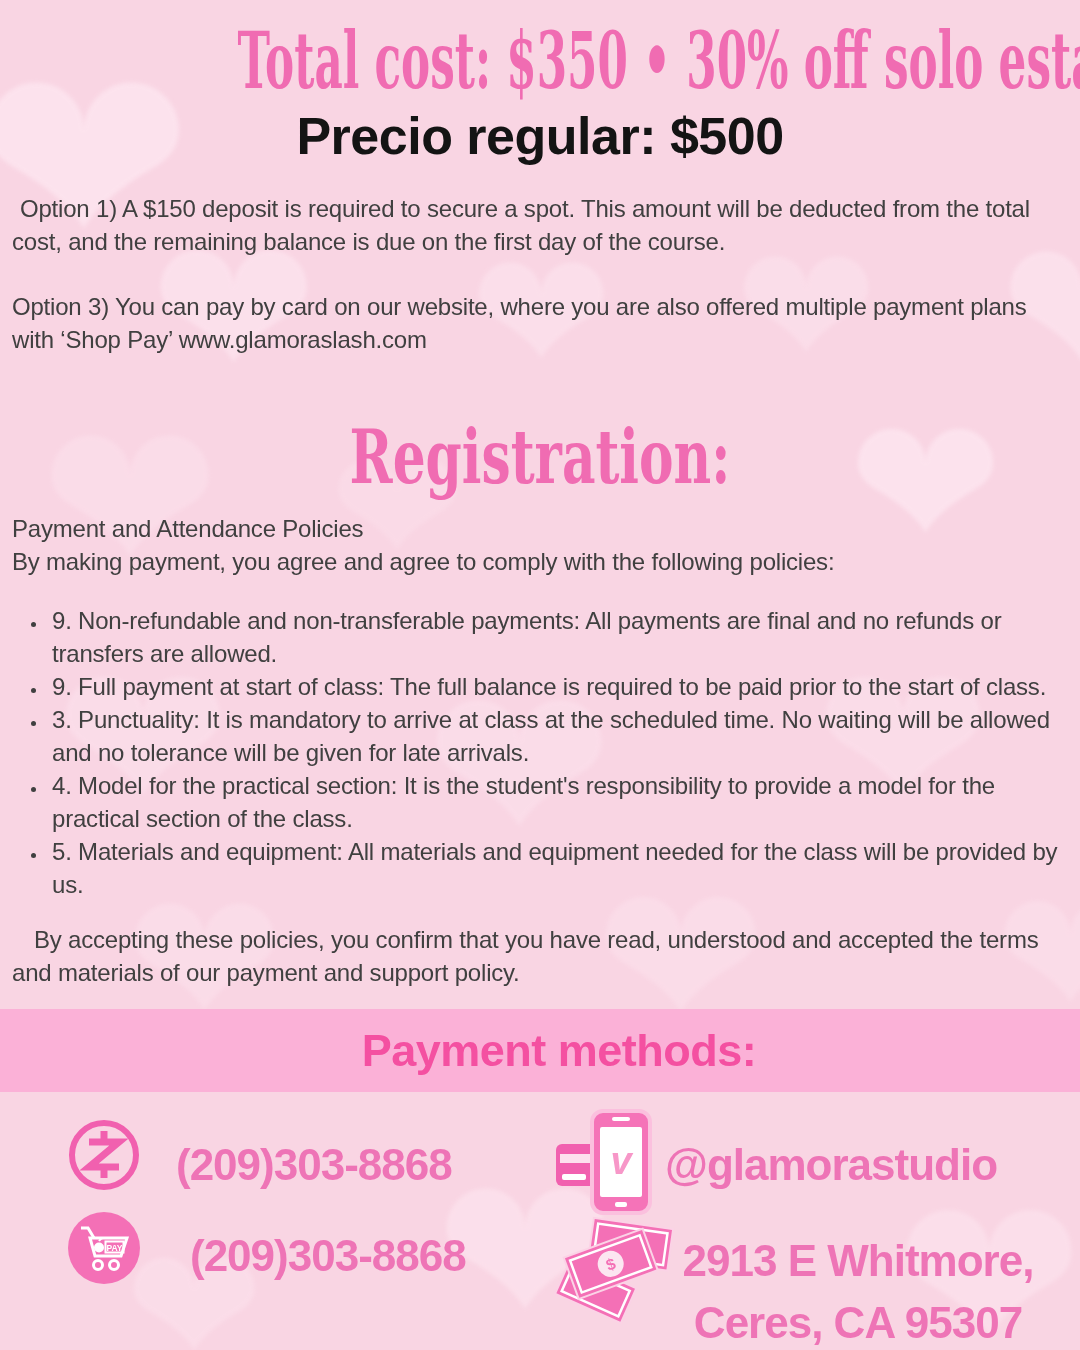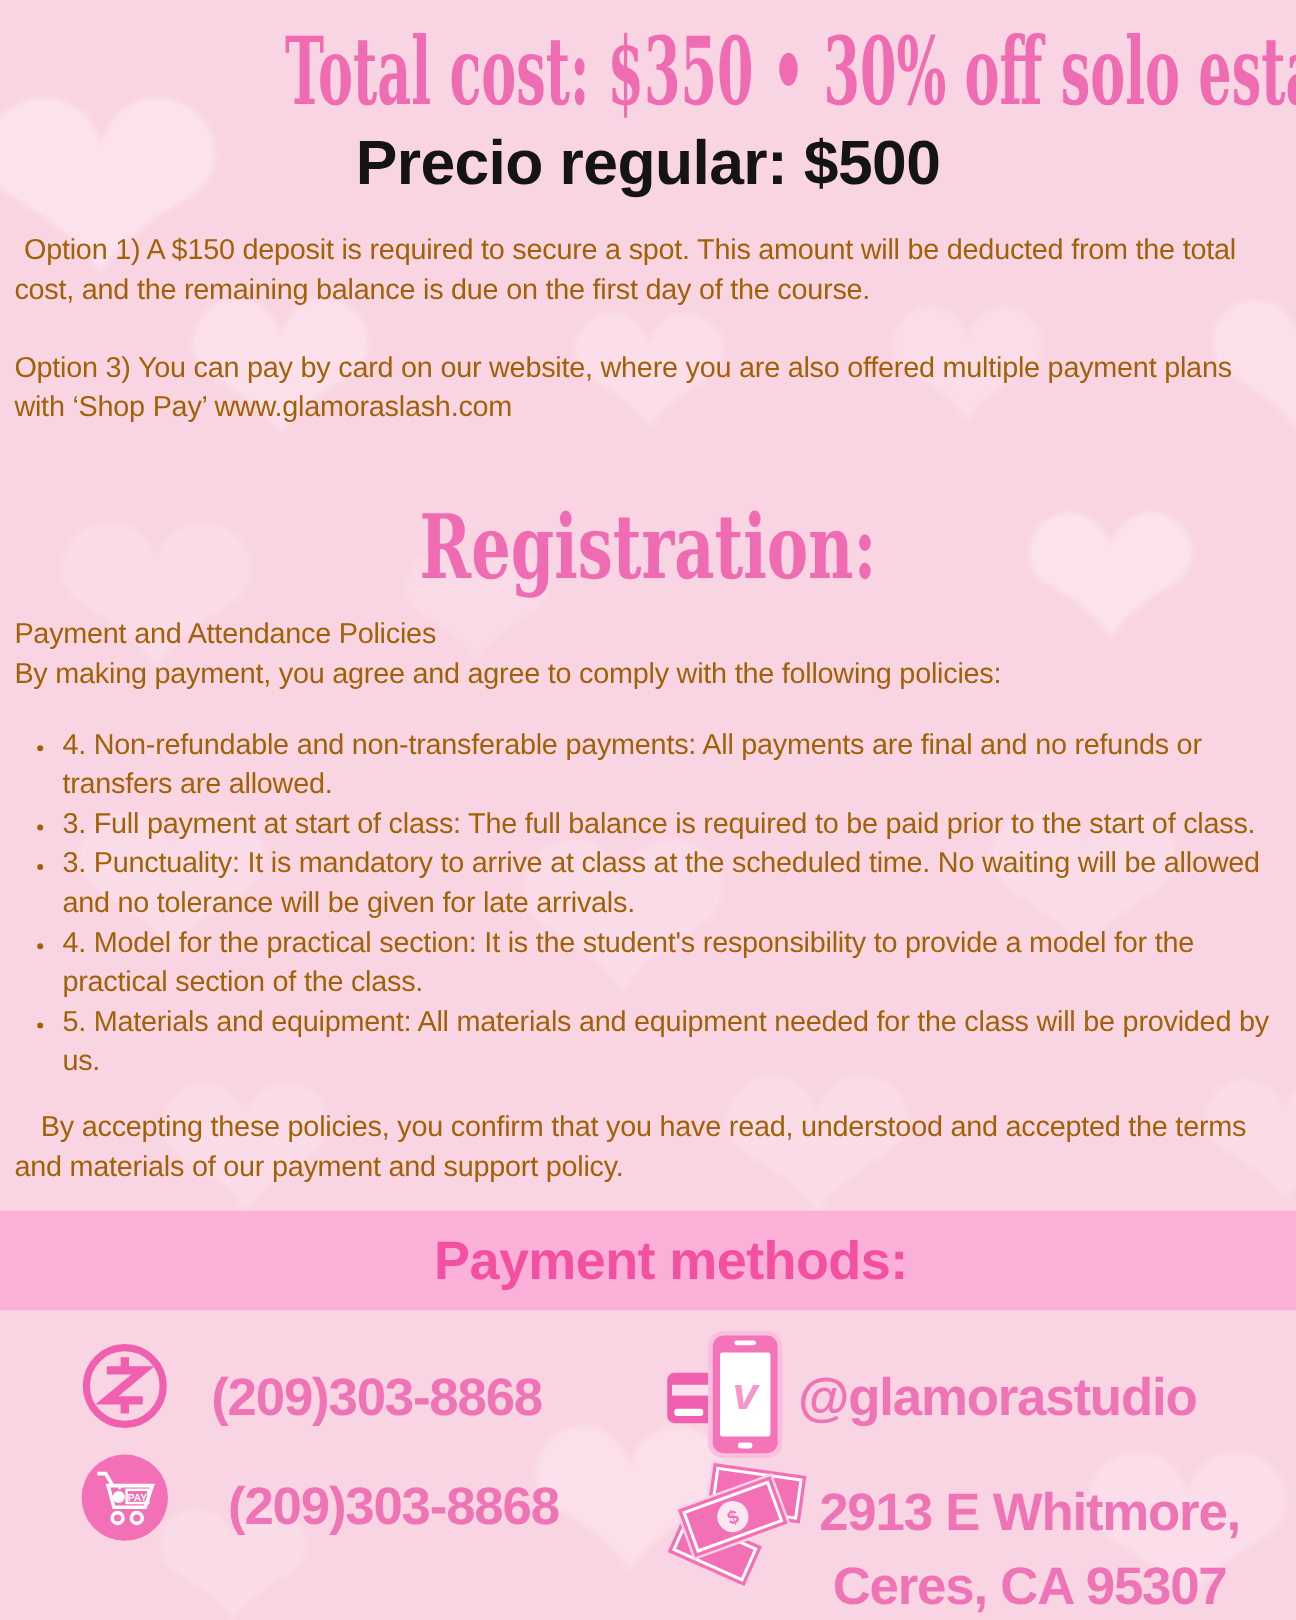--- a/index.html
+++ b/index.html
@@ -35,21 +35,21 @@
   }
   .subtitle{
     margin-top:6px;
     text-align:center;
     font-size:52px;
     font-weight:bold;
     color:#141414;
     letter-spacing:-0.5px;
   }
   .bodytext{
-    color:#a16207;
+    color:#404040;
     font-size:24px;
     line-height:33px;
     letter-spacing:-0.2px;
   }
   .para{margin:0 12px;width:1052px;}
   .p1{margin-top:26px;text-indent:8px;}
   .p2{margin-top:32px;}
   .registration{
     margin-top:64px;
     width:1080px;
@@ -136,22 +136,22 @@
     <p class="bodytext para p2">Option 3) You can pay by card on our website, where you are also offered multiple payment plans with ‘Shop Pay’ www.glamoraslash.com</p>
 
     <div class="registration">Registration:</div>
 
     <div class="bodytext para policies-intro">
       <div>Payment and Attendance Policies</div>
       <div>By making payment, you agree and agree to comply with the following policies:</div>
     </div>
 
     <ul class="bodytext policy-list">
-        <li>4. Non-refundable and non-transferable payments: All payments are final and no refunds or transfers are allowed.</li>
-        <li>3. Full payment at start of class: The full balance is required to be paid prior to the start of class.</li>
+        <li>9. Non-refundable and non-transferable payments: All payments are final and no refunds or transfers are allowed.</li>
+        <li>9. Full payment at start of class: The full balance is required to be paid prior to the start of class.</li>
         <li>3. Punctuality: It is mandatory to arrive at class at the scheduled time. No waiting will be allowed and no tolerance will be given for late arrivals.</li>
         <li>4. Model for the practical section: It is the student's responsibility to provide a model for the practical section of the class.</li>
         <li>5. Materials and equipment: All materials and equipment needed for the class will be provided by us.</li>
       </ul>
 
     <p class="bodytext para closing">By accepting these policies, you confirm that you have read, understood and accepted the terms and materials of our payment and support policy.</p>
 
     <div class="banner">
       <span class="banner-title">Payment methods:</span>
     </div>

